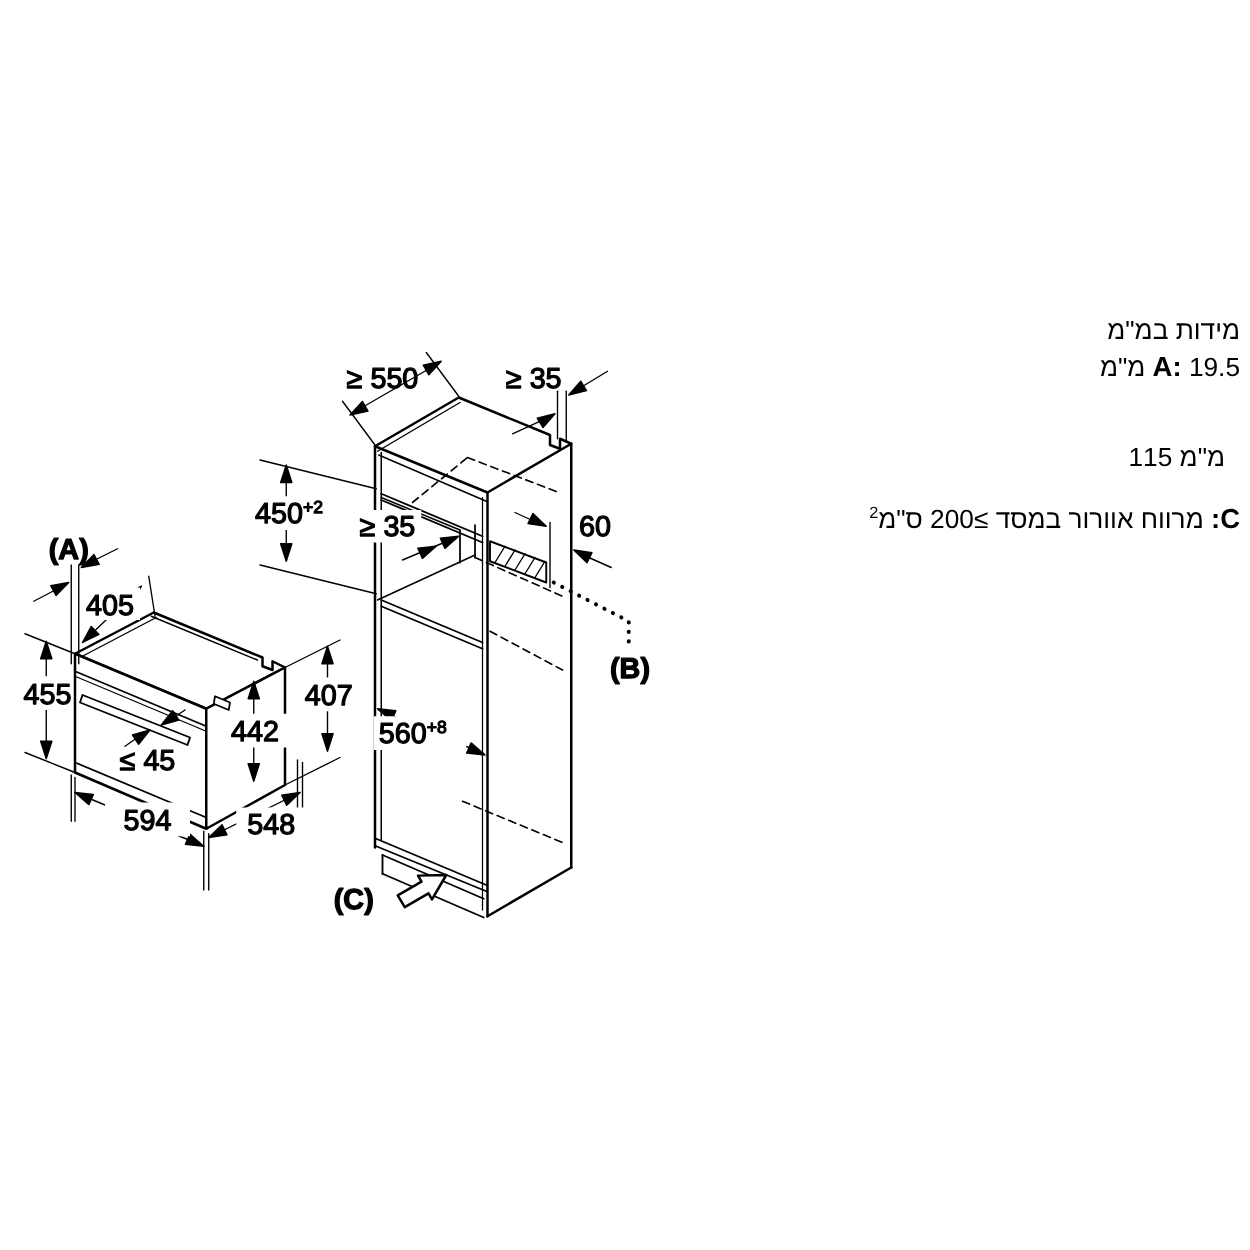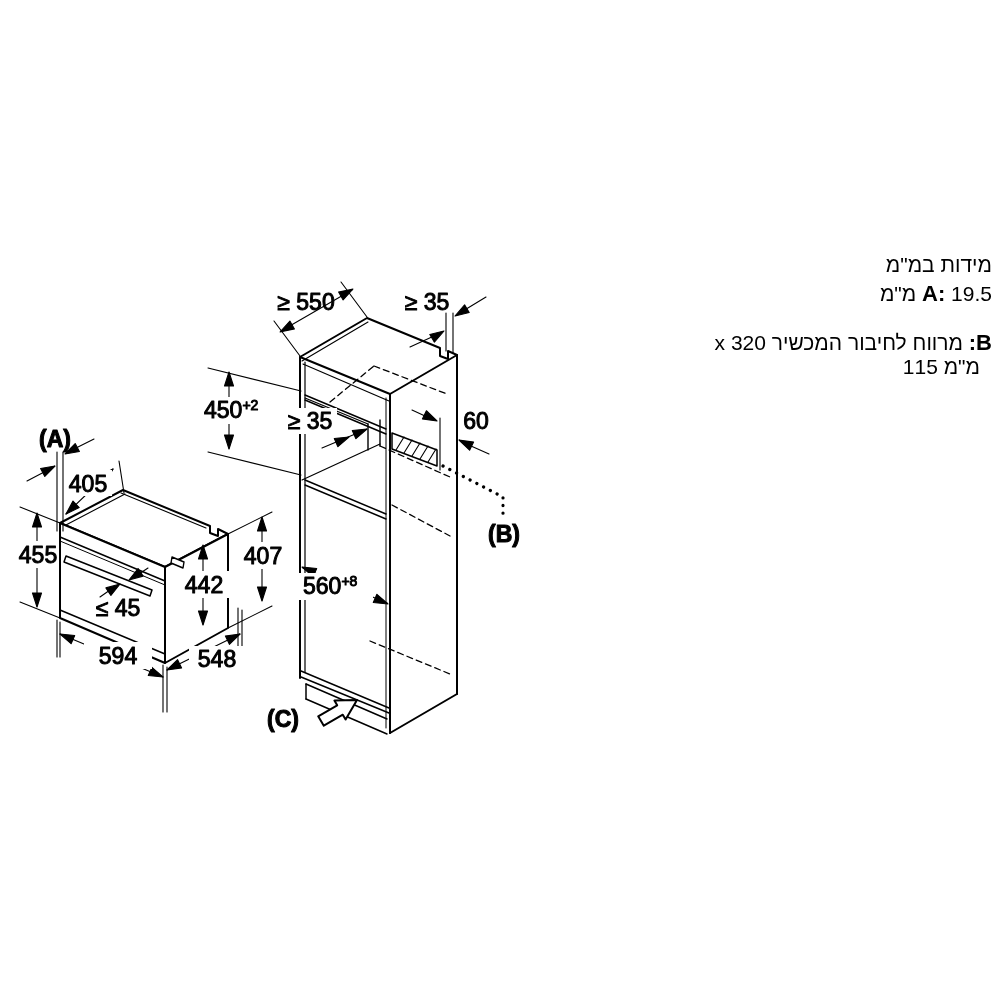--- a/index.html
+++ b/index.html
@@ -215,21 +215,21 @@
   </g>
 </svg>
 
 <div class="notes">
   <div class="note-line" dir="rtl" style="top:253px;right:8px;">
     <span>מידות במ"מ</span>
   </div>
   <div class="note-line" dir="rtl" style="top:282px;right:8px;">
     <b>A:</b><span> 19.5 מ"מ</span>
   </div>
-  <div class="note-line" dir="rtl" style="top:331px;right:8px;">
-    <b>B:</b><span> מרווח לחיבור המכשיר x 320</span>
-  </div>
   <div class="note-line" dir="ltr" style="top:355px;right:20px;">
     <span>115 מ"מ</span>
   </div>
+  <div class="note-line" dir="rtl" style="top:398px;right:8px;">
+    <b>C:</b><span> מרווח אוורור במסד ≥200 ס"מ</span><sup>2</sup>
+  </div>
 </div>
 
 </div>
 
 </body></html>

